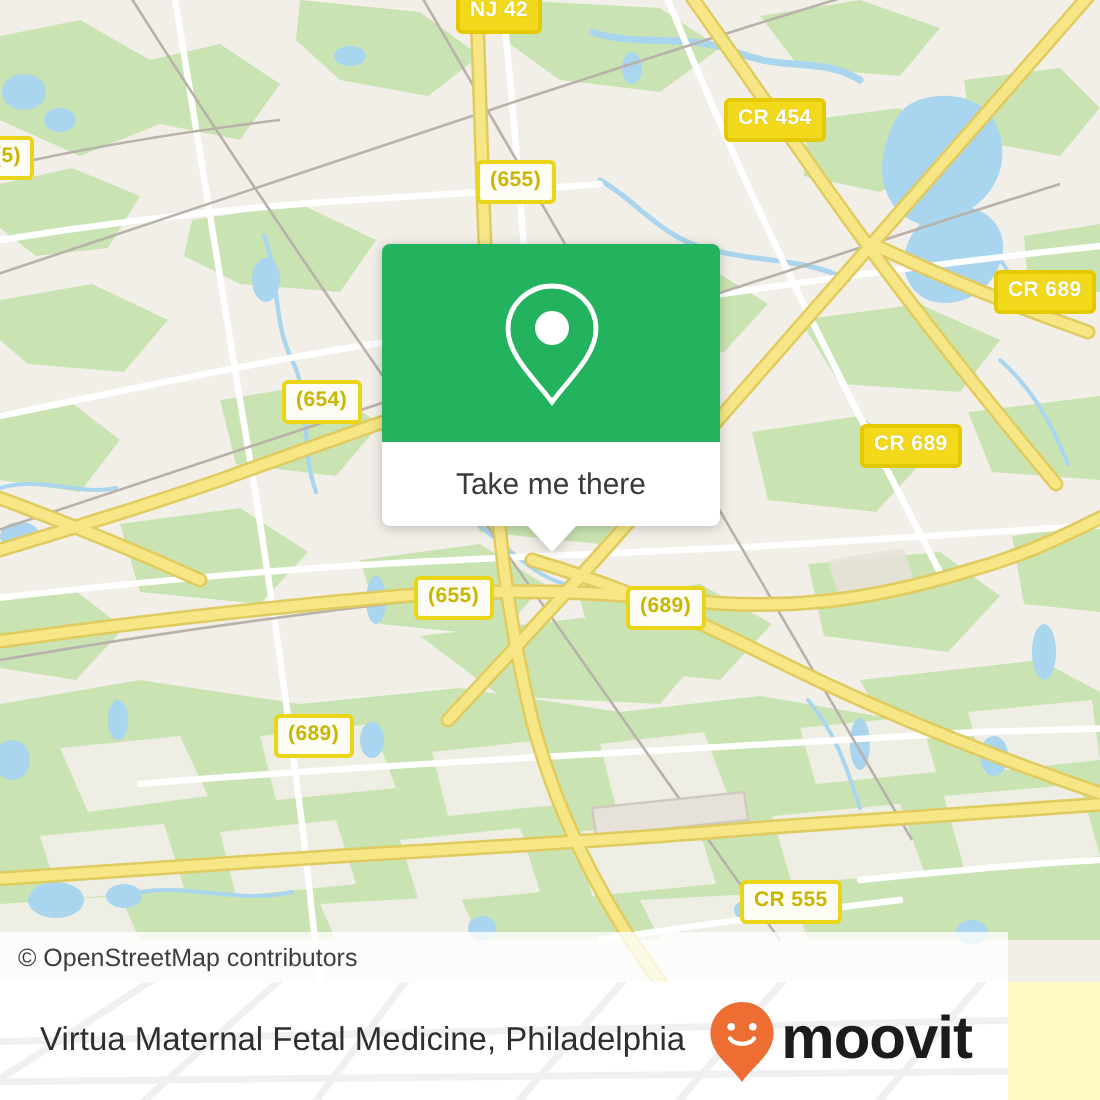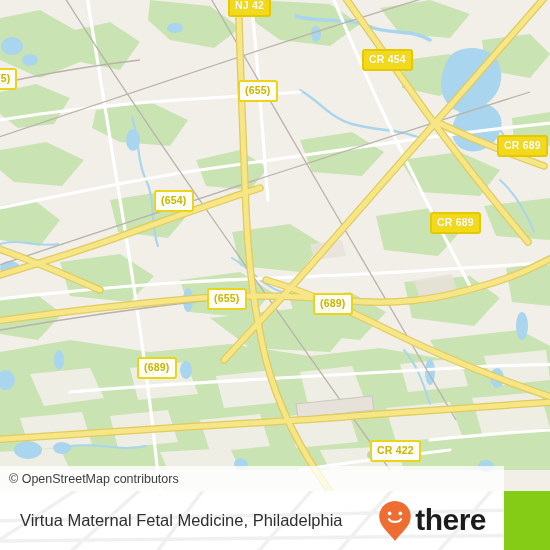--- a/index.html
+++ b/index.html
@@ -9,21 +9,21 @@
   }
   body {
     font-family: "Liberation Sans", sans-serif;
     -webkit-font-smoothing: antialiased;
   }
   #app {
     position: relative;
     width: 550px;
     height: 550px;
     overflow: hidden;
-    background: #84cc16;
+    background: #fef9c3;
   }
 
   
   #map {
     position: absolute;
     left: 0; top: 0;
     width: 550px;
     height: 491px;
     overflow: hidden;
     background: #f2efe9;
@@ -319,28 +319,40 @@
 
       </g>
     </svg>
 
     <div id="shields">
         <div class="shield solid" style="left: 228px; top: -5px;">NJ 42</div>
         <div class="shield solid" style="left: 362px; top: 49px;">CR 454</div>
         <div class="shield hollow" style="left: 238px; top: 80px;">(655)</div>
         <div class="shield hollow" style="left: -10px; top: 68px;">(5)</div>
         <div class="shield solid" style="left: 497px; top: 135px;">CR 689</div>
-        <div class="shield hollow" style="left: 154px; top: 190px;">(654)</div>
+        <div class="shield hollow" style="left: 141px; top: 190px;">(654)</div>
         <div class="shield solid" style="left: 430px; top: 212px;">CR 689</div>
         <div class="shield hollow" style="left: 207px; top: 288px;">(655)</div>
         <div class="shield hollow" style="left: 313px; top: 293px;">(689)</div>
         <div class="shield hollow" style="left: 137px; top: 357px;">(689)</div>
-        <div class="shield hollow" style="left: 370px; top: 440px;">CR 422</div>
+        <div class="shield hollow" style="left: 370px; top: 440px;">CR 555</div>
       </div>
 
+    <div id="popup">
+      <div id="popup-head">
+        <svg width="56" height="70" viewBox="0 0 56 70">
+          <path d="M28 6 C16 6, 6 15.5, 6 27.5 C6 41, 20 53, 28 64 C36 53, 50 41, 50 27.5 C50 15.5, 40 6, 28 6 Z" fill="none" stroke="#ffffff" stroke-width="2.4"></path>
+          <circle cx="28" cy="27" r="8.5" fill="#ffffff"></circle>
+        </svg>
+      </div>
+      <div id="popup-foot">
+        <span>Take me there</span>
+      </div>
+      <div id="popup-tail"></div>
+    </div>
 
     <div id="attrib">
       <span>© OpenStreetMap contributors</span>
     </div>
   </div>
 
   <div id="footer">
     <svg id="footer-lines" viewBox="0 0 550 59">
       <g stroke="#f0f0f0" stroke-width="3.5" fill="none">
         <path d="M-10 55 L90 -10"></path>
@@ -356,17 +368,17 @@
     <div id="footer-title">
       <span>Virtua Maternal Fetal Medicine, Philadelphia</span>
     </div>
     <div id="logo">
       <svg width="34" height="42" viewBox="0 0 34 42">
         <path d="M17 1 C8.2 1, 1.2 8, 1.2 16.6 C1.2 27, 12 33.5, 17 41 C22 33.5, 32.8 27, 32.8 16.6 C32.8 8, 25.8 1, 17 1 Z" fill="#ee6d33"></path>
         <circle cx="11.6" cy="13.4" r="1.9" fill="#ffffff"></circle>
         <circle cx="22.4" cy="13.4" r="1.9" fill="#ffffff"></circle>
         <path d="M11 19.2 C13.2 22.8, 20.8 22.8, 23 19.2" fill="none" stroke="#ffffff" stroke-width="2.1" stroke-linecap="round"></path>
       </svg>
-      <span id="logo-word">there</span>
+      <span id="logo-word">moovit</span>
     </div>
   </div>
 
 </div>
 
 </body></html>

